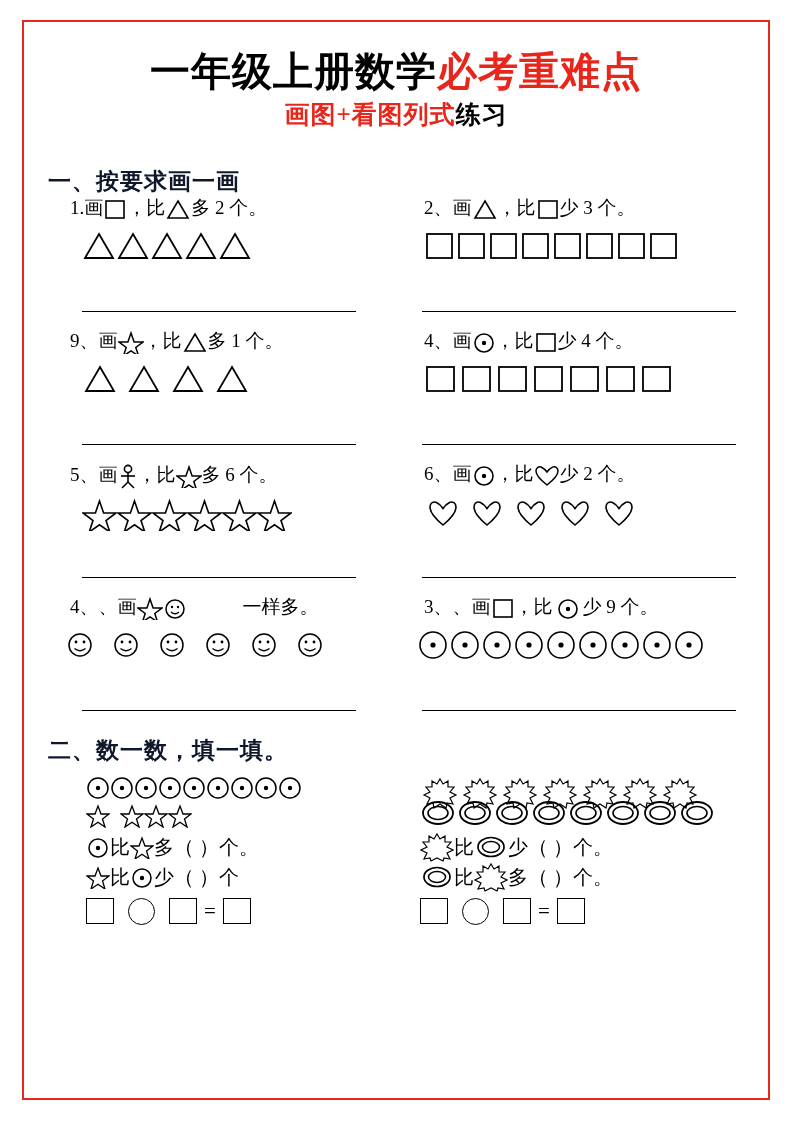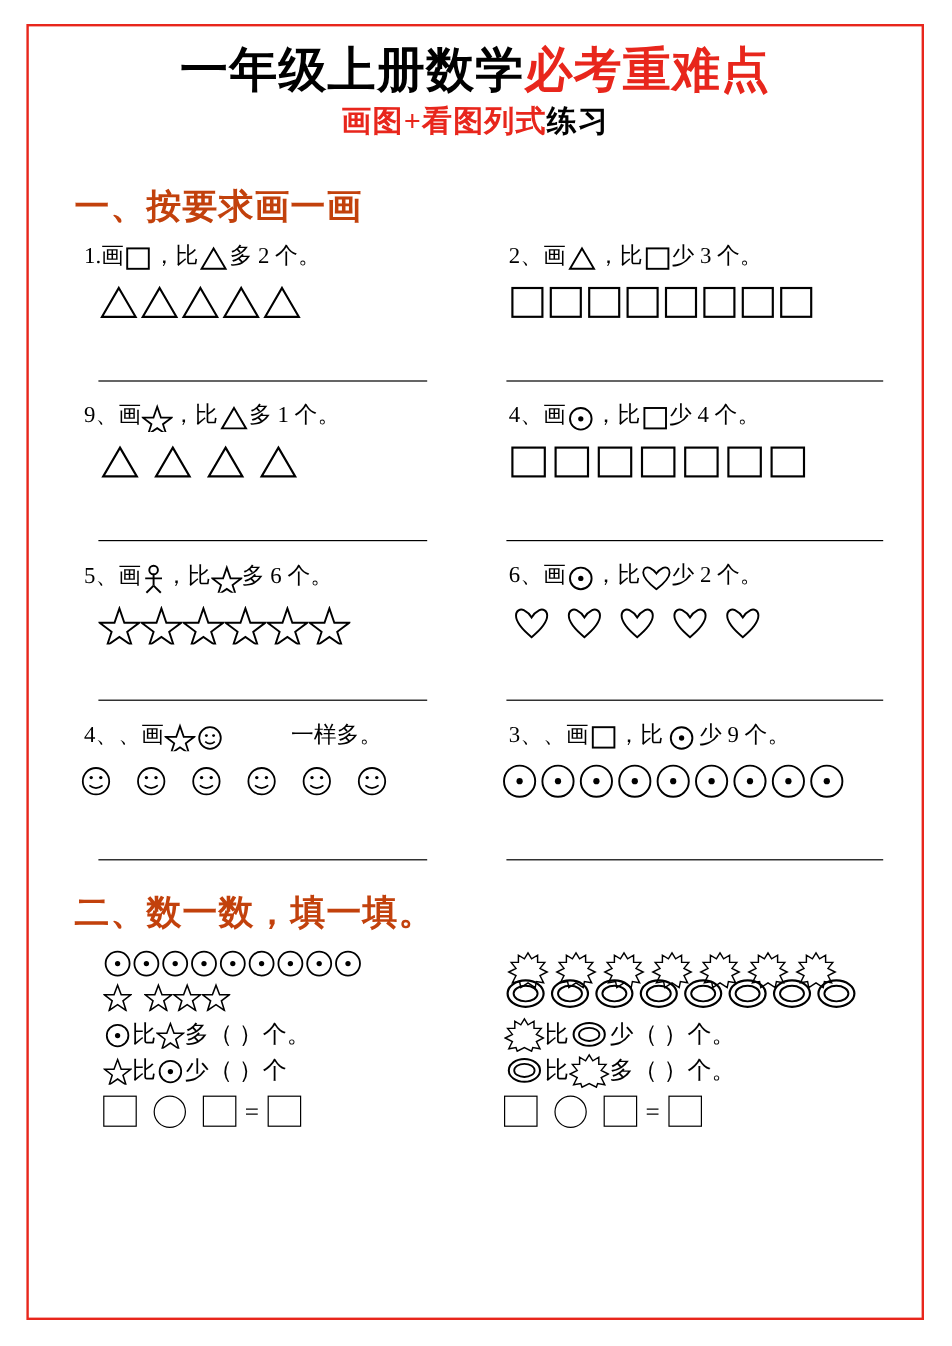--- a/index.html
+++ b/index.html
@@ -20,21 +20,21 @@
     left: 22px;
     top: 20px;
     width: 748px;
     height: 1080px;
     border: 2px solid #e8261c;
     box-sizing: border-box;
   }
   .inner {
     position: absolute;
     left: 40px;
-    top: 20px;
+    top: 33px;
     width: 712px;
     height: 1052px;
   }
 
   
   .title-block {
     text-align: center;
     margin-top: 14px;
   }
   .title-line1 {
@@ -52,32 +52,31 @@
     letter-spacing: 1px;
     line-height: 1.3;
     margin-top: 2px;
     white-space: nowrap;
   }
   .title-line2 .red { color: #e8261c; }
   .title-line2 .black { color: #000; }
 
   
   .section-header {
-    color: #c2410c;
+    color: #0f172a;
     font-weight: bold;
-    font-size: 29px;
-    margin-left: 22px;
+    font-size: 23px;
+    margin-left: 8px;
     letter-spacing: 1px;
   }
   .sec1 { margin-top: 34px; }
   .sec2 { margin-top: 6px; }
 
   
   .grid {
-    margin-top: 10px;
     display: flex;
     flex-wrap: wrap;
   }
   .cell {
     width: 50%;
     box-sizing: border-box;
     height: 133px;
     position: relative;
   }
   .cell .q {

